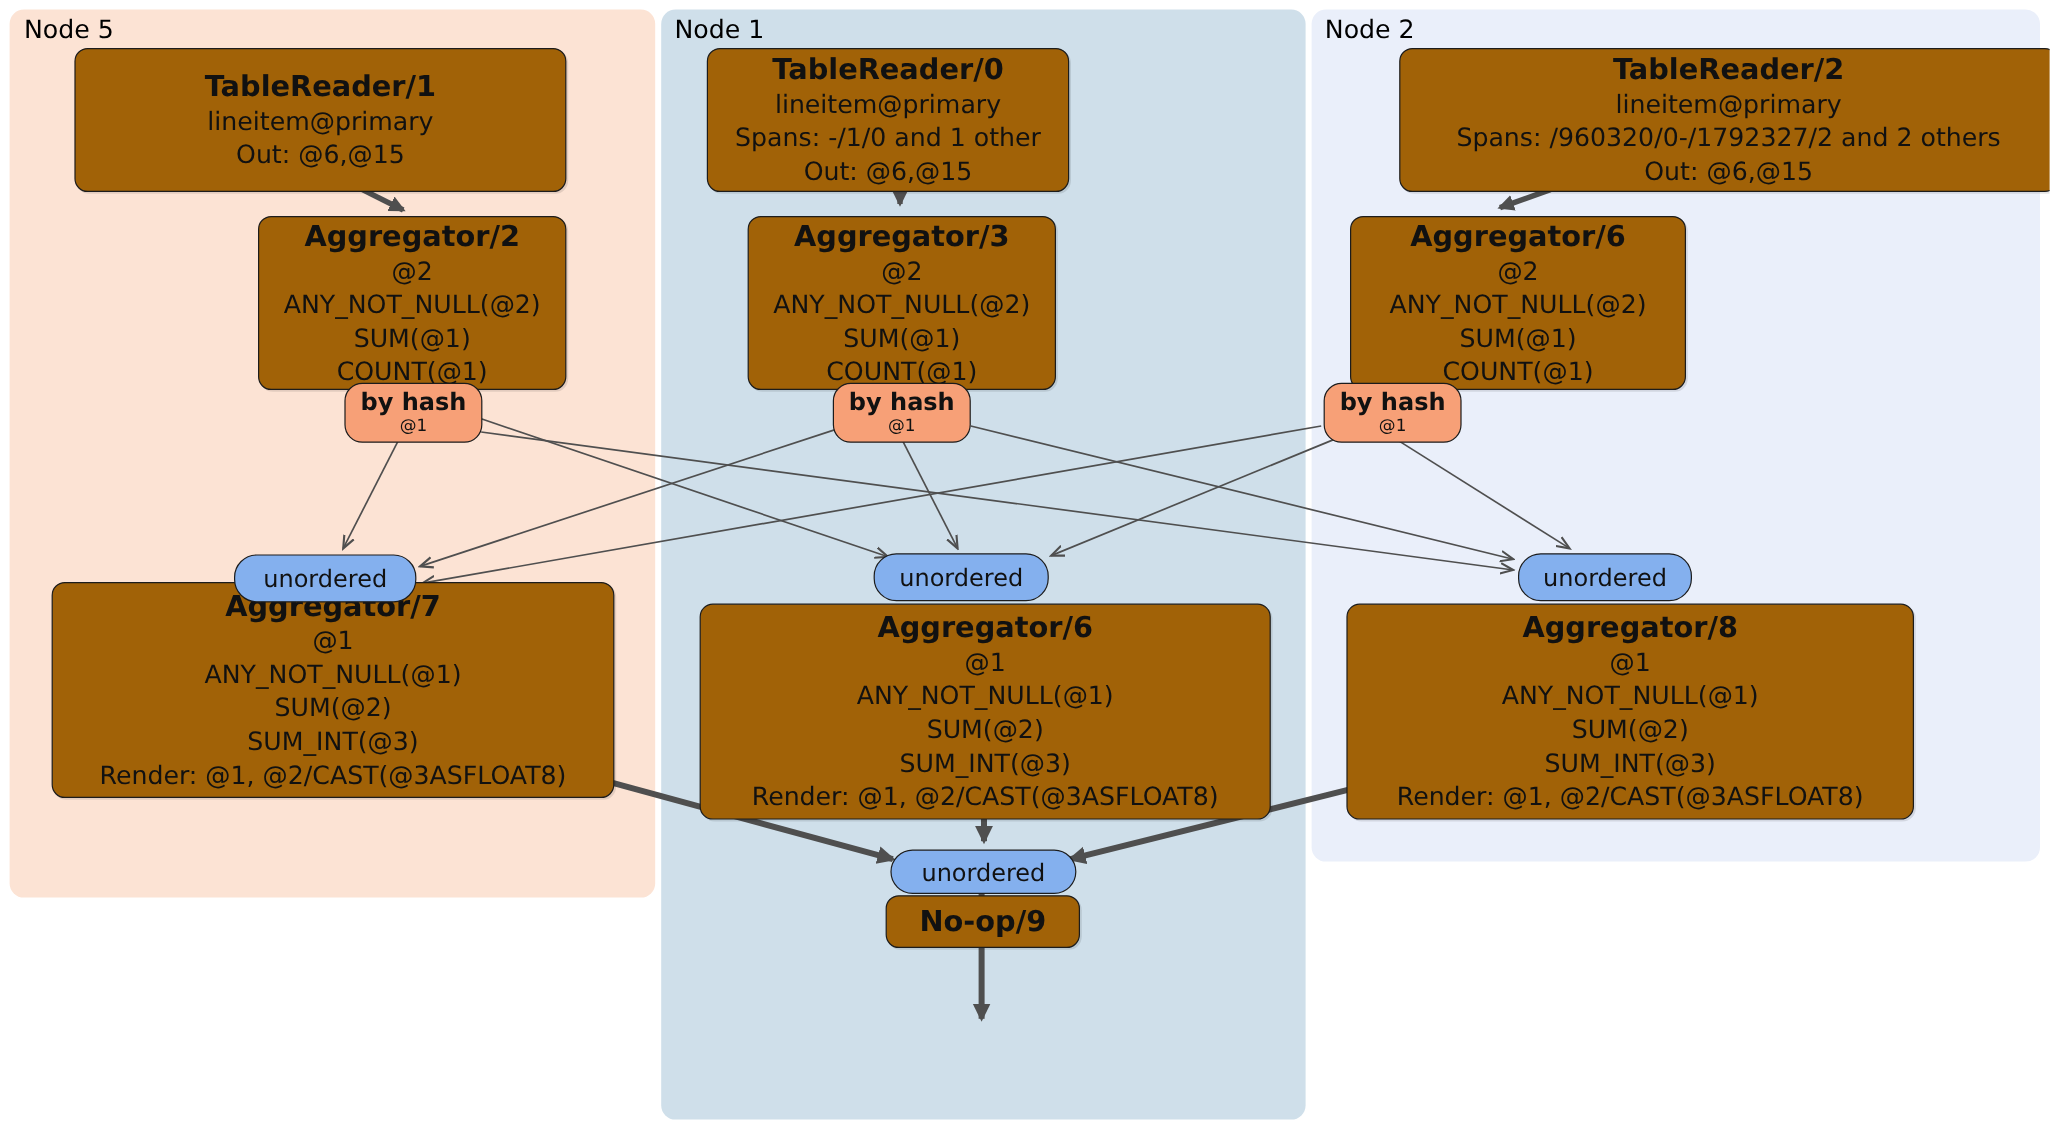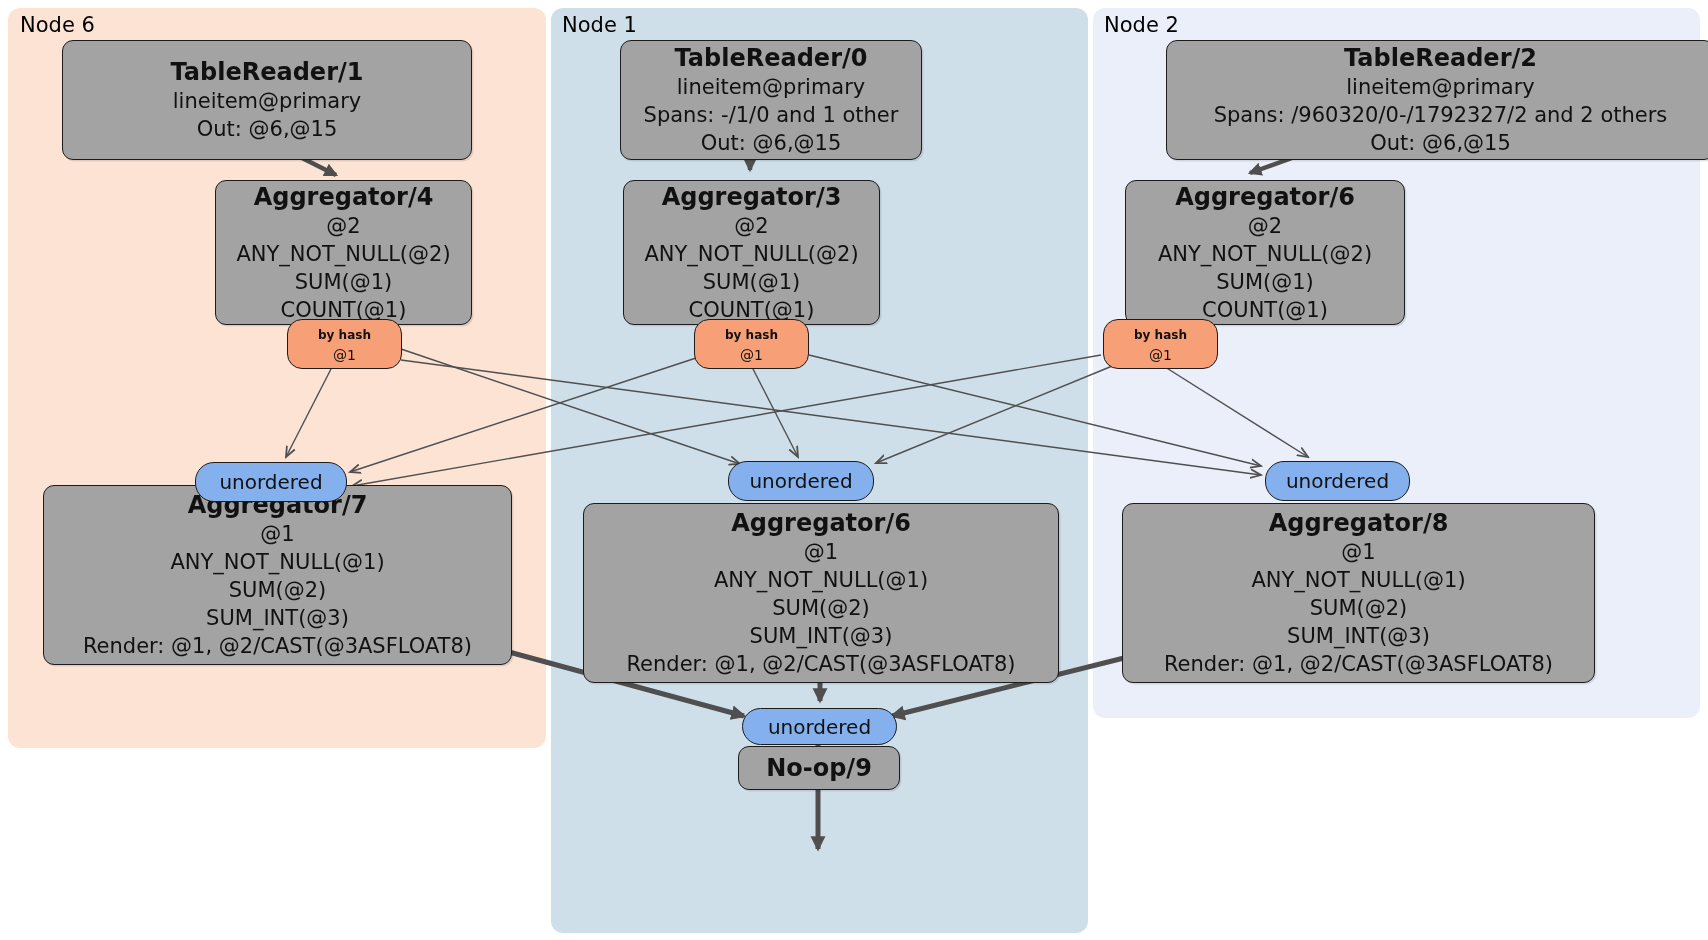--- a/index.html
+++ b/index.html
@@ -4,50 +4,50 @@
 <style>
   html,body{margin:0;padding:0;background:#ffffff;}
   #stage{
     position:relative;width:1708px;height:940px;overflow:hidden;
     font-family:"DejaVu Sans","Liberation Sans",sans-serif;color:#111;
   }
   .region{position:absolute;border-radius:12px;}
   .nlabel{position:absolute;font-size:21px;color:#000;}
   .edges{position:absolute;left:0;top:0;z-index:1;}
   .pbox{
-    position:absolute;z-index:2;background:#a3a3a3;border:1.6px solid #1c1c1c;
+    position:absolute;z-index:2;background:#a16207;border:1.6px solid #1c1c1c;
     border-radius:11px;display:flex;flex-direction:column;align-items:center;
     justify-content:center;text-align:center;
     box-shadow:1.5px 1.5px 0 rgba(0,0,0,0.10);
   }
   .btitle{font-size:24px;font-weight:bold;line-height:30px;white-space:nowrap;}
   .bline{font-size:21px;line-height:28px;white-space:nowrap;text-align:center;}
   .router{
     position:absolute;z-index:3;background:#f7a077;border:1.6px solid #1c1c1c;
     border-radius:15px;display:flex;flex-direction:column;align-items:center;
     justify-content:center;text-align:center;
   }
-  .router .rlabel{font-size:12px;font-weight:bold;line-height:23px;text-align:right;}
+  .router .rlabel{font-size:20px;font-weight:bold;line-height:23px;text-align:right;}
   .router .rdetail{font-size:14px;line-height:17px;}
   .sync{
     position:absolute;z-index:3;background:#84b0ee;border:1.6px solid #1c1c1c;
     border-radius:19px;display:flex;align-items:center;justify-content:center;
     font-size:20px;font-weight:normal;
   }
 </style>
 </head>
 <body>
 
 <div id="stage">
 
   <div class="region" style="left:8px;top:8px;width:538px;height:740px;background:#fce3d4"></div>
   <div class="region" style="left:551px;top:8px;width:537px;height:925px;background:#cfdfea"></div>
   <div class="region" style="left:1093px;top:8px;width:607px;height:710px;background:#eaeffa"></div>
 
-  <div class="nlabel" style="left:20px;top:13px">Node 6</div>
+  <div class="nlabel" style="left:20px;top:13px">Node 5</div>
   <div class="nlabel" style="left:562px;top:13px">Node 1</div>
   <div class="nlabel" style="left:1104px;top:13px">Node 2</div>
 
   <svg class="edges" width="1708" height="940">
     <defs>
       <marker id="thin" viewBox="0 0 10 10" refX="8.5" refY="5" markerWidth="9" markerHeight="9" orient="auto">
         <path d="M0,1.5 L8.5,5 L0,8.5" fill="none" stroke="#4f4f4f" stroke-width="1.4"></path>
       </marker>
       <marker id="thick" viewBox="0 0 10 10" refX="7.5" refY="5" markerWidth="3.4" markerHeight="3.4" orient="auto">
         <path d="M0,0.6 L9,5 L0,9.4 z" fill="#4f4f4f"></path>
@@ -75,21 +75,21 @@
     <line x1="818" y1="740" x2="818" y2="747" stroke="#4f4f4f" stroke-width="5"></line>
     <line x1="818" y1="788" x2="818" y2="849" stroke="#4f4f4f" stroke-width="5" marker-end="url(#thick)"></line>
   </svg>
 
   <div class="pbox" style="left:62px;top:40px;width:408px;height:118px">
     <div class="btitle">TableReader/1</div>
     <div class="bline">lineitem@primary</div>
     <div class="bline">Out: @6,@15</div>
   </div>
   <div class="pbox" style="left:215px;top:180px;width:255px;height:143px">
-    <div class="btitle">Aggregator/4</div>
+    <div class="btitle">Aggregator/2</div>
     <div class="bline">@2</div>
     <div class="bline">ANY_NOT_NULL(@2)</div>
     <div class="bline">SUM(@1)</div>
     <div class="bline">COUNT(@1)</div>
   </div>
   <div class="router" style="left:287px;top:319px;width:113px;height:48px">
     <div class="rlabel">by hash</div>
     <div class="rdetail">@1</div>
   </div>
   <div class="sync" style="left:195px;top:462px;width:150px;height:38px">
@@ -97,21 +97,21 @@
   </div>
   <div class="pbox" style="left:43px;top:485px;width:467px;height:178px">
     <div class="btitle">Aggregator/7</div>
     <div class="bline">@1</div>
     <div class="bline">ANY_NOT_NULL(@1)</div>
     <div class="bline">SUM(@2)</div>
     <div class="bline">SUM_INT(@3)</div>
     <div class="bline">Render: @1, @2/CAST(@3ASFLOAT8)</div>
   </div>
 
-  <div class="pbox" style="left:620px;top:40px;width:300px;height:118px">
+  <div class="pbox" style="left:589px;top:40px;width:300px;height:118px">
     <div class="btitle">TableReader/0</div>
     <div class="bline">lineitem@primary</div>
     <div class="bline">Spans: -/1/0 and 1 other</div>
     <div class="bline">Out: @6,@15</div>
   </div>
   <div class="pbox" style="left:623px;top:180px;width:255px;height:143px">
     <div class="btitle">Aggregator/3</div>
     <div class="bline">@2</div>
     <div class="bline">ANY_NOT_NULL(@2)</div>
     <div class="bline">SUM(@1)</div>

